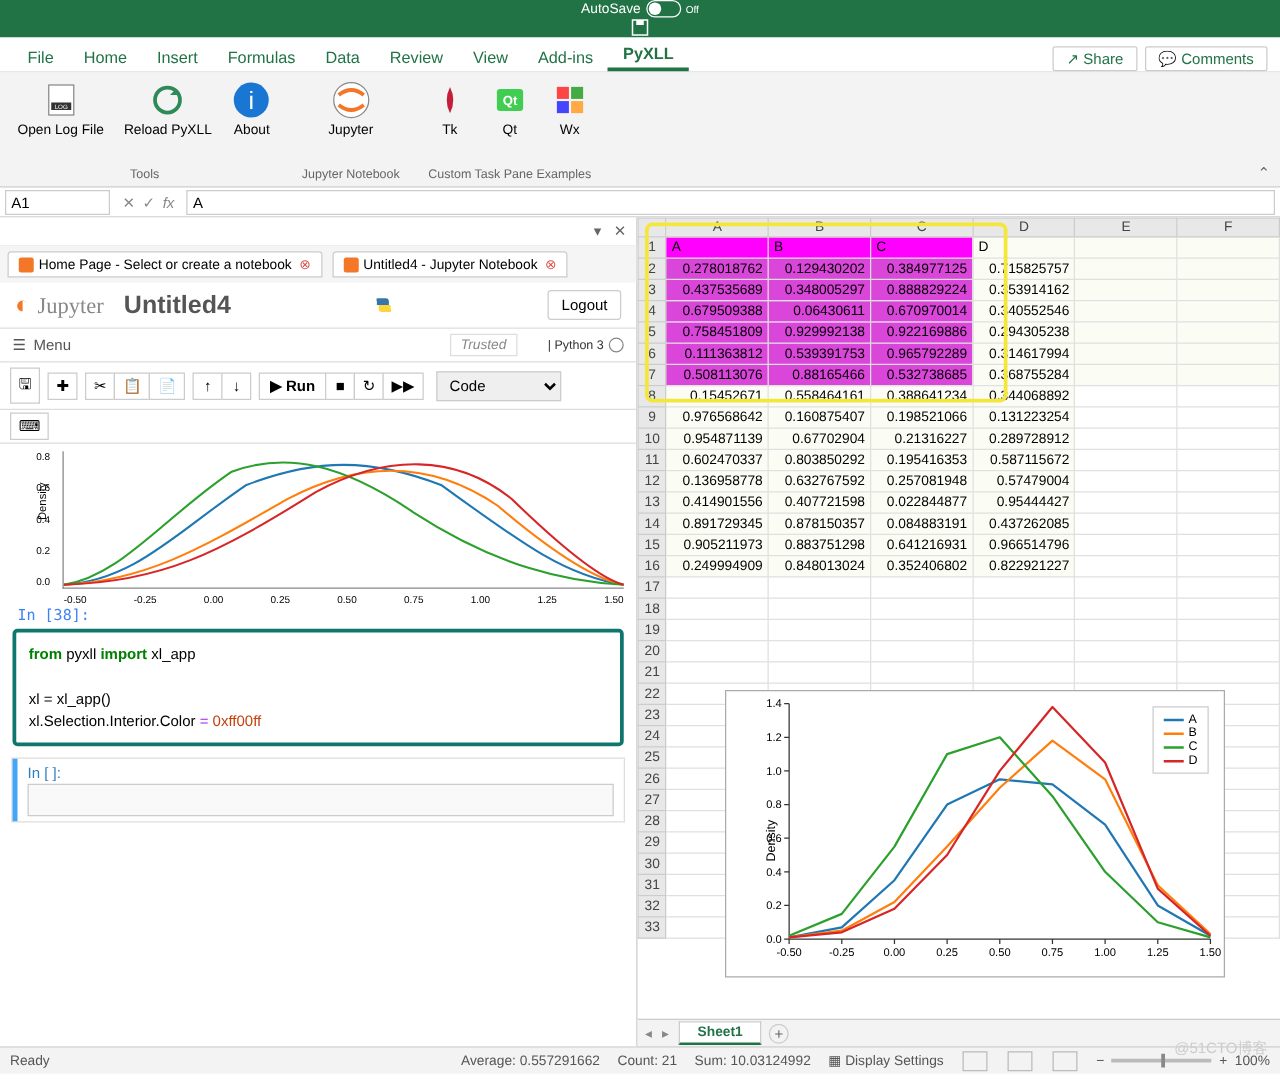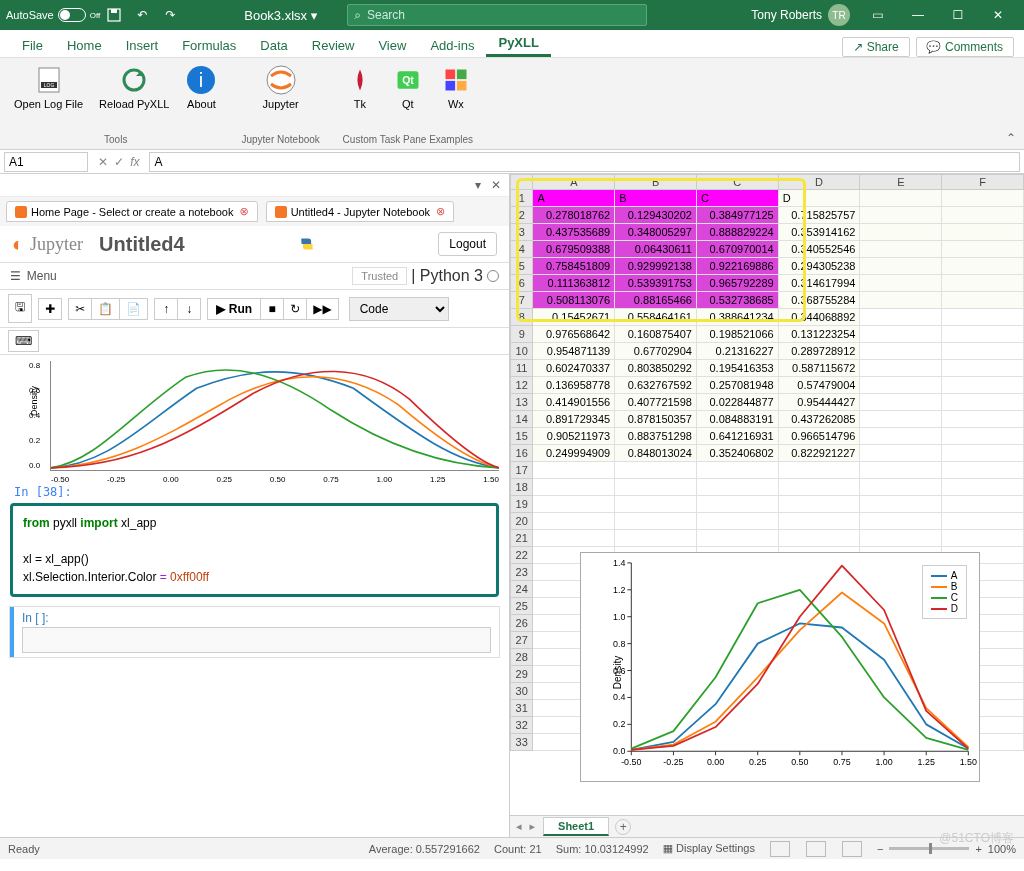--- a/index.html
+++ b/index.html
@@ -1,19 +1,19 @@
 <!DOCTYPE html>
 <html><head>
 <meta charset="utf-8">
 <style>
 * { box-sizing: border-box; margin: 0; padding: 0; font-family: "Segoe UI", Arial, sans-serif; }
 body { background: #fff; width: 1024px; height: 871px; overflow: hidden; font-size: 12px; }
 
 
-.titlebar { background: #217346; height: 30px; display: flex; align-items: center; color: #fff; padding: 0 6px; }
+.titlebar { background: #217346; height: 30px; display: flex; align-items: center; color: #fff; padding: 0 6px; flex-direction: column; }
 .autosave { display: flex; align-items: center; gap: 4px; font-size: 11px; }
 .toggle { width: 28px; height: 14px; border: 1px solid #fff; border-radius: 8px; position: relative; }
 .toggle::before { content: ""; position: absolute; width: 10px; height: 10px; background: #fff; border-radius: 50%; top: 1px; left: 1px; }
 .qat-icon { width: 20px; height: 20px; display: flex; align-items: center; justify-content: center; margin: 0 4px; color: #fff; }
 .filename { flex: 0 0 auto; margin-left: 60px; font-size: 13px; }
 .searchbar { background: #2e8b57; border: 1px solid #5aa87a; height: 22px; width: 300px; margin-left: 30px; display: flex; align-items: center; padding: 0 6px; color: #cde8d8; font-size: 12px; border-radius: 2px;}
 .titlebar .spacer { flex: 1; }
 .username { font-size: 12px; margin-right: 6px; }
 .avatar { width: 22px; height: 22px; background: #8fbc8f; border-radius: 50%; display: flex; align-items: center; justify-content: center; font-size: 10px; margin-right: 8px; }
 .winbtn { width: 40px; height: 30px; display: flex; align-items: center; justify-content: center; color: #fff; }
@@ -51,22 +51,22 @@
 .jtab .jico { width: 12px; height: 12px; background: #f37726; border-radius: 2px; }
 .jtab .close { color: #d9534f; font-size: 11px; margin-left: 2px; }
 .jheader { display: flex; align-items: center; padding: 6px 12px; border-bottom: 1px solid #ddd; }
 .jlogo { display: flex; align-items: center; gap: 6px; }
 .jlogo-text { font-size: 18px; color: #888; font-family: Georgia, serif; }
 .jtitle { font-size: 20px; color: #555; margin-left: 16px; font-weight: 700; }
 .jheader .logout { margin-left: auto; border: 1px solid #ccc; padding: 4px 10px; font-size: 12px; border-radius: 3px; background: #fff; }
 .pylogo { width: 22px; height: 22px; margin-left: auto; margin-right: 8px;}
 .jmenu { display: flex; align-items: center; padding: 4px 10px; border-bottom: 1px solid #ddd; font-size: 12px; color: #555; }
 .jmenu .ham { margin-right: 6px; }
-.jmenu .trusted { margin-left: auto; border: 1px solid #ddd; padding: 2px 8px; font-size: 11px; color: #888; }
-.jmenu .kernel { margin-left: 4px; font-size: 16px; color: #333; }
+.jmenu .trusted { margin-left: auto; border: 1px solid #ddd; padding: 2px 8px; font-size: 11px; color: #888; font-style: italic; }
+.jmenu .kernel { margin-left: 24px; font-size: 10px; color: #333; }
 .jmenu .kcircle { width: 12px; height: 12px; border: 1px solid #888; border-radius: 50%; margin-left: 4px; }
 .jtoolbar { display: flex; align-items: center; padding: 4px 8px; gap: 0; border-bottom: 1px solid #ddd; flex-wrap: wrap; }
 .jtb { border: 1px solid #ccc; padding: 3px 6px; font-size: 12px; background: #fff; min-width: 24px; text-align: center; margin-right: -1px; }
 .jtb.group-end { margin-right: 6px; }
 .jtb-run { padding: 3px 8px; font-weight: bold; }
 .jtb-sel { border: 1px solid #ccc; padding: 3px 6px; font-size: 12px; width: 100px; margin-left: 4px; }
 .jtoolbar2 { display: flex; padding: 2px 8px; border-bottom: 1px solid #ddd;}
 .jbody { flex: 1; overflow: hidden; padding: 6px 10px; }
 .plot { height: 110px; position: relative; border-left: 1px solid #888; border-bottom: 1px solid #888; margin-left: 40px; margin-bottom: 14px; }
 .plot .ylabel { position: absolute; left: -32px; top: 50%; transform: rotate(-90deg) translateX(20px); font-size: 9px; }

